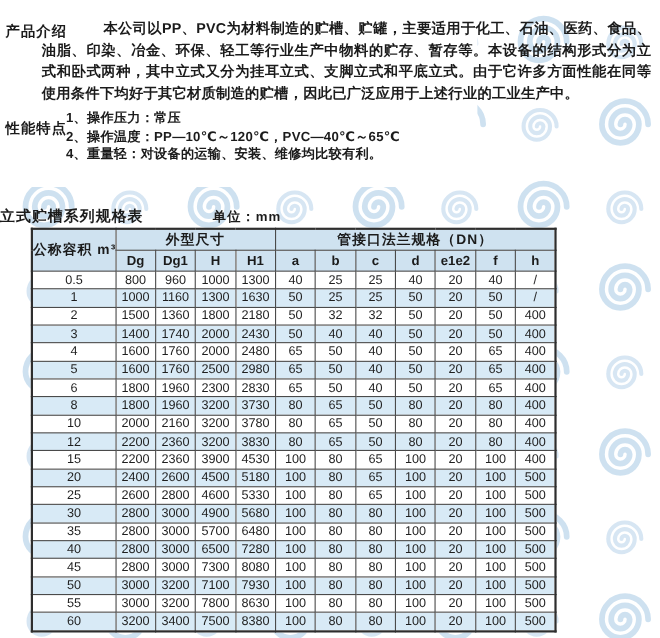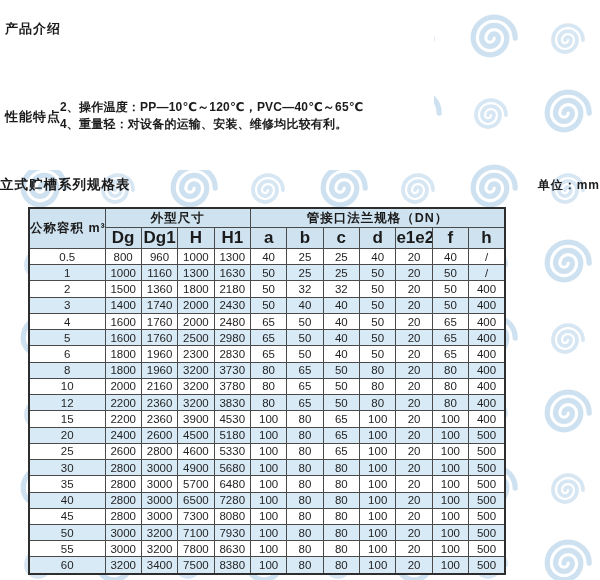--- a/index.html
+++ b/index.html
@@ -33,42 +33,42 @@
     text-align:justify;text-indent:56px;letter-spacing:0.2px;
   }
 
   .features-list{
     position:absolute;left:60px;top:99px;
     font-size:12px;font-weight:600;
   }
   .feature-item{height:16.5px;line-height:16.5px;letter-spacing:0.2px;}
 
   .table-title-row{
-    position:absolute;left:0;top:176px;width:600px;
-    display:flex;justify-content:space-between;align-items:baseline;gap:30px;
+    position:absolute;left:0;top:188px;width:600px;
+    display:flex;justify-content:flex-start;align-items:baseline;gap:30px;
     font-weight:bold;
   }
   .table-title{font-size:13.5px;letter-spacing:1px;}
   .table-unit{font-size:12px;letter-spacing:1px;margin-left:33px;}
 
   table.spec-table{
     position:absolute;left:28px;top:207px;
     width:478px;height:368px;
     border-collapse:collapse;table-layout:fixed;
     border:2px solid var(--outer-border);
     background:#fff;
   }
   .spec-table th,.spec-table td{
     border:1px solid var(--border);
     text-align:center;vertical-align:middle;
     padding:0;overflow:hidden;white-space:nowrap;
   }
   .spec-table thead th{background:var(--header-bg);}
   .spec-table thead tr.group-row th{height:18px;font-size:12.5px;font-weight:bold;letter-spacing:1px;}
-  .spec-table thead tr.subhead-row th{height:18px;font-size:17px;font-weight:bold;}
+  .spec-table thead tr.subhead-row th{height:18px;font-size:12px;font-weight:bold;}
   .spec-table th.volume-head{font-size:12px;letter-spacing:0.5px;}
   .spec-table tbody td{font-size:11.5px;color:#1f1f1f;}
   .spec-table tbody tr.alt{background:var(--row-alt);}
   col.c-vol{width:76px;}
 </style>
 </head>
 <body>
 
 <svg class="watermark-layer" width="600" height="580" xmlns="http://www.w3.org/2000/svg" aria-hidden="true">
   <defs>
@@ -81,24 +81,26 @@
     </pattern>
   </defs>
   <rect width="600" height="580" fill="url(#swirlpat)"></rect>
 </svg>
 <div class="white-mask"></div>
 
 <div class="content">
 
   <div class="section-heading intro-heading">产品介绍</div>
 
+  <div class="intro-paragraph">本公司以PP、PVC为材料制造的贮槽、贮罐，主要适用于化工、石油、医药、食品、油脂、印染、冶金、环保、轻工等行业生产中物料的贮存、暂存等。本设备的结构形式分为立式和卧式两种，其中立式又分为挂耳立式、支脚立式和平底立式。由于它许多方面性能在同等使用条件下均好于其它材质制造的贮槽，因此已广泛应用于上述行业的工业生产中。</div>
 
   <div class="section-heading features-heading">性能特点</div>
 
   <div class="features-list">
+      <div class="feature-item">1、操作压力：常压</div>
       <div class="feature-item">2、操作温度：PP—10℃～120℃，PVC—40℃～65℃</div>
       <div class="feature-item">4、重量轻：对设备的运输、安装、维修均比较有利。</div>
     </div>
 
   <div class="table-title-row">
     <span class="table-title">立式贮槽系列规格表</span>
     <span class="table-unit">单位：mm</span>
   </div>
 
   <table class="spec-table">

